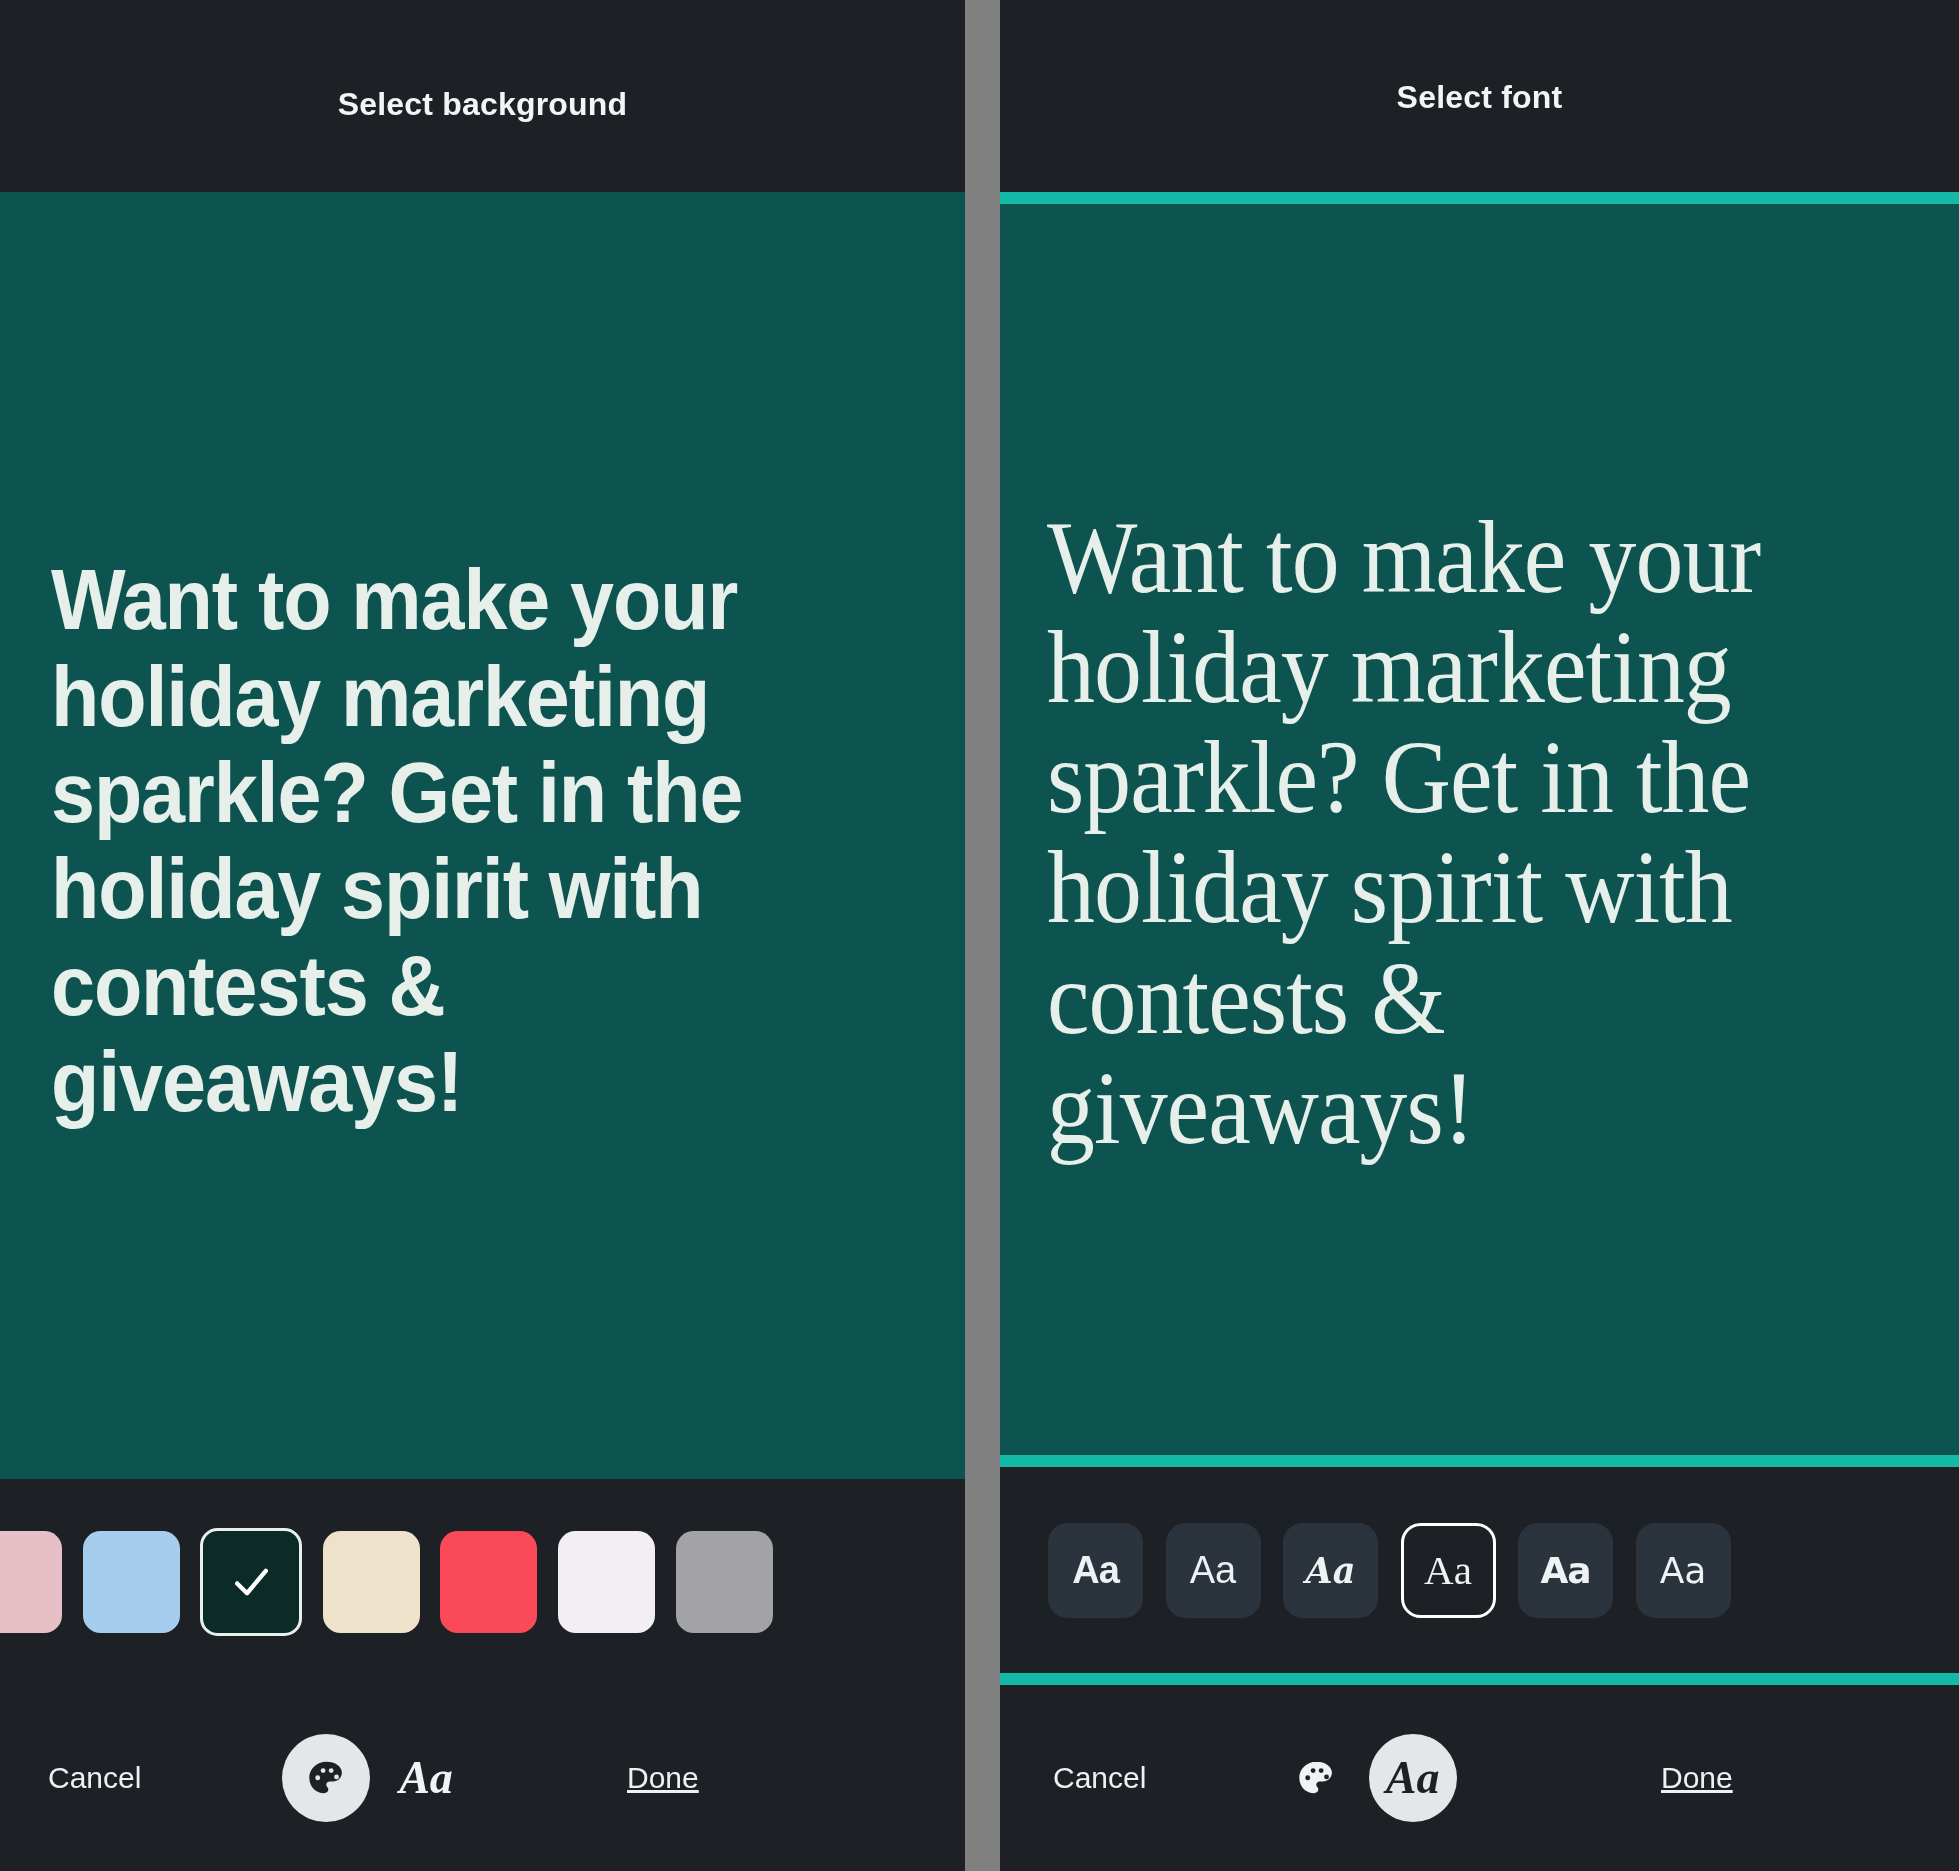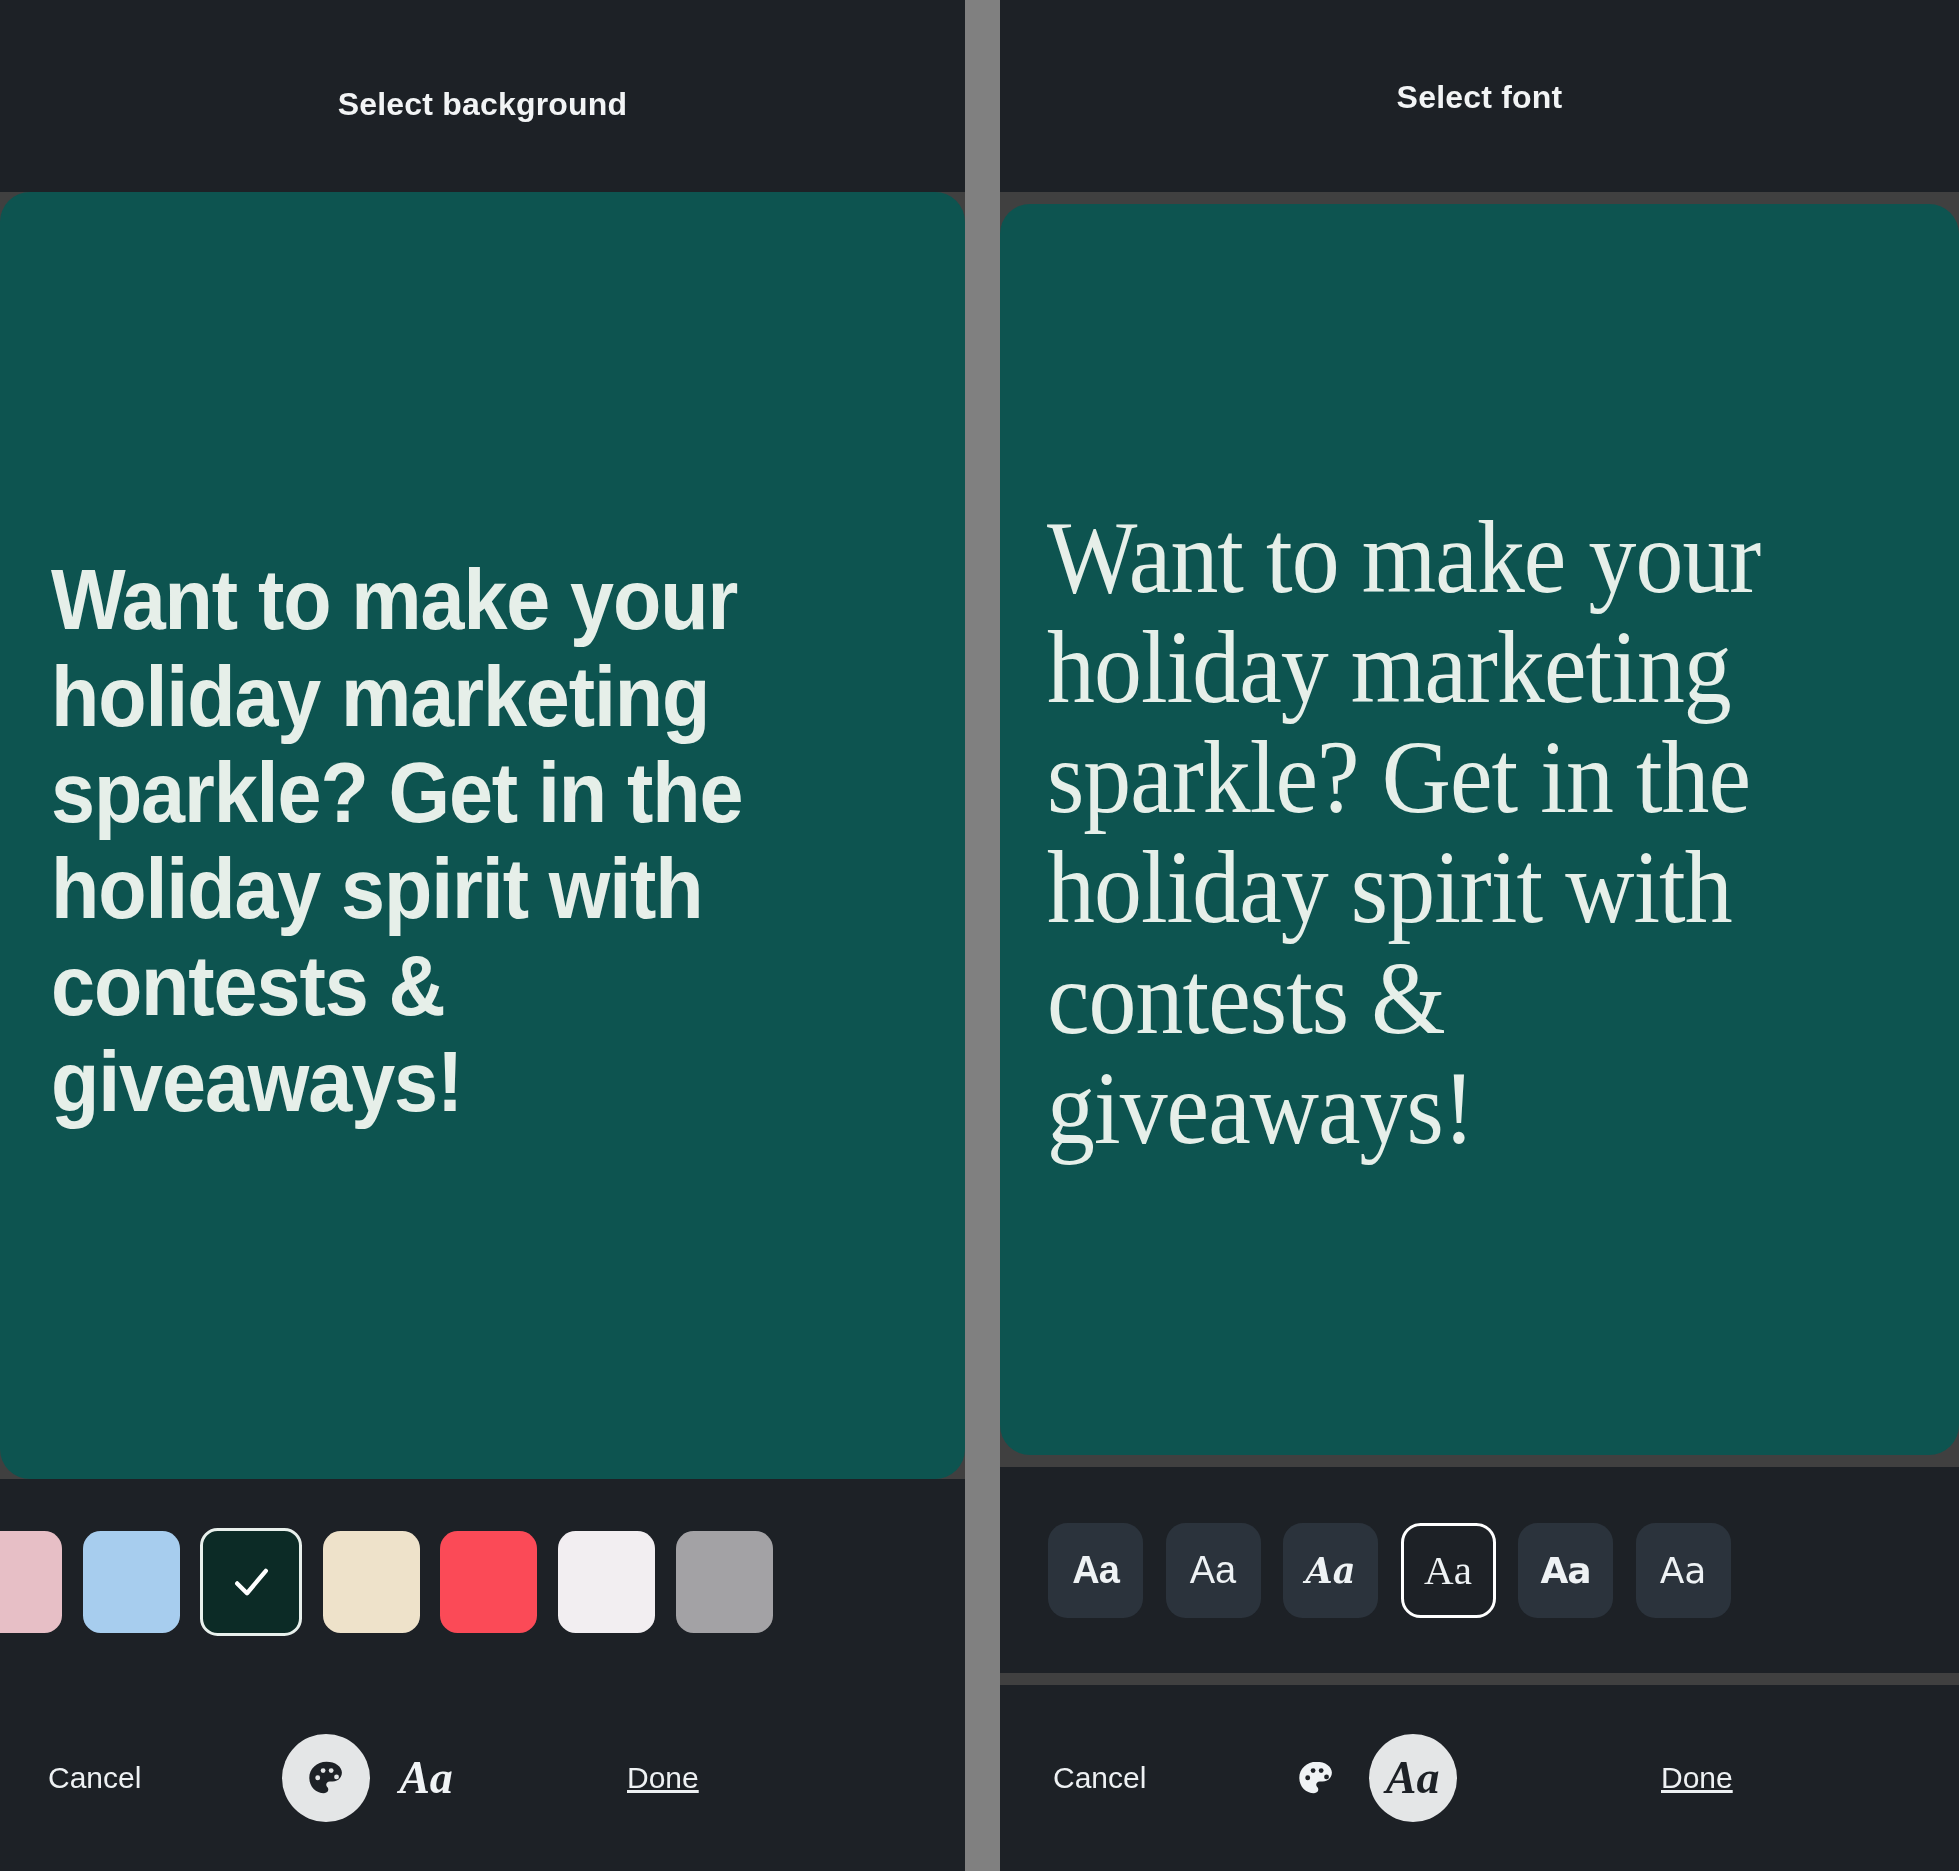--- a/index.html
+++ b/index.html
@@ -18,21 +18,21 @@
     width: 1959px;
     height: 1871px;
     display: flex;
     background: #808080;
   }
 
   
   .panel {
     position: relative;
     height: 1871px;
-    background: #404040;
+    background: #14b8a6;
     display: flex;
     flex-direction: column;
     overflow: hidden;
   }
   .panel-left  { width: 965px; }
   .divider     { width: 35px; height: 1871px; background: #808080; flex: 0 0 35px; }
   .panel-right { width: 959px; gap: 12px; }
 
   
   .panel-header {
@@ -52,21 +52,20 @@
     letter-spacing: 0.2px;
   }
 
   
   .canvas {
     flex: 1 1 auto;
     background: #0d5450;
     padding: 0 51px;
     display: flex;
     align-items: center;
-    border-radius: 30px;
   }
   .canvas-right { padding: 0 47px; }
 
   .headline {
     color: #e6efe9;
     width: 100%;
   }
   .headline-sans {
     font-family: "Liberation Sans", sans-serif;
     font-weight: 700;

